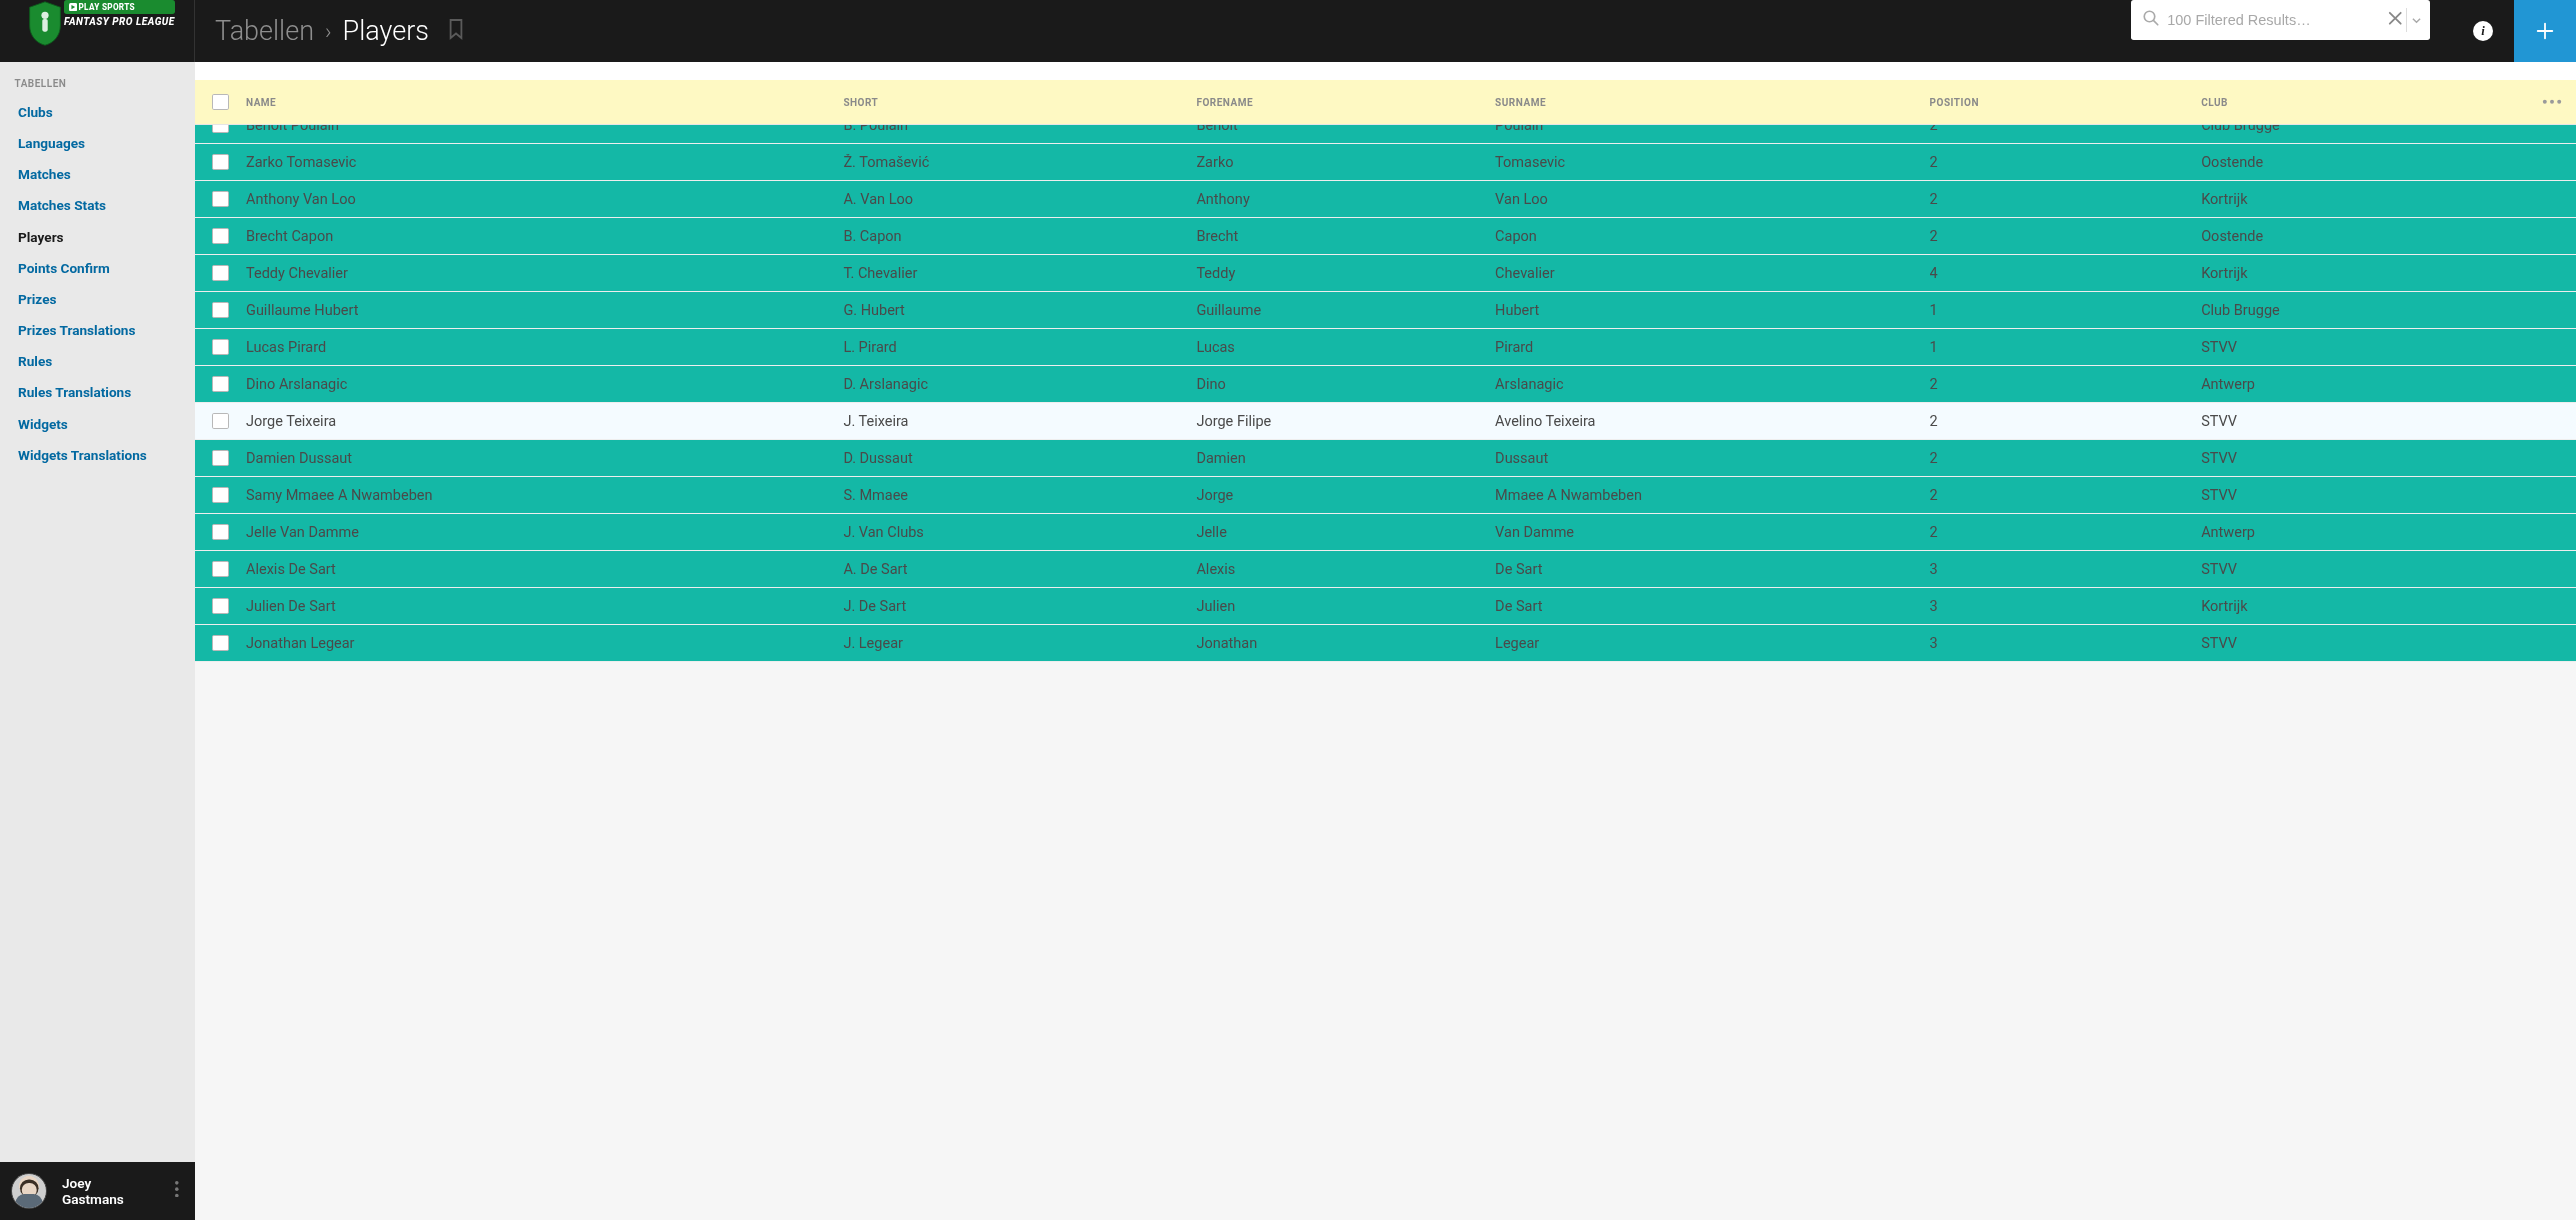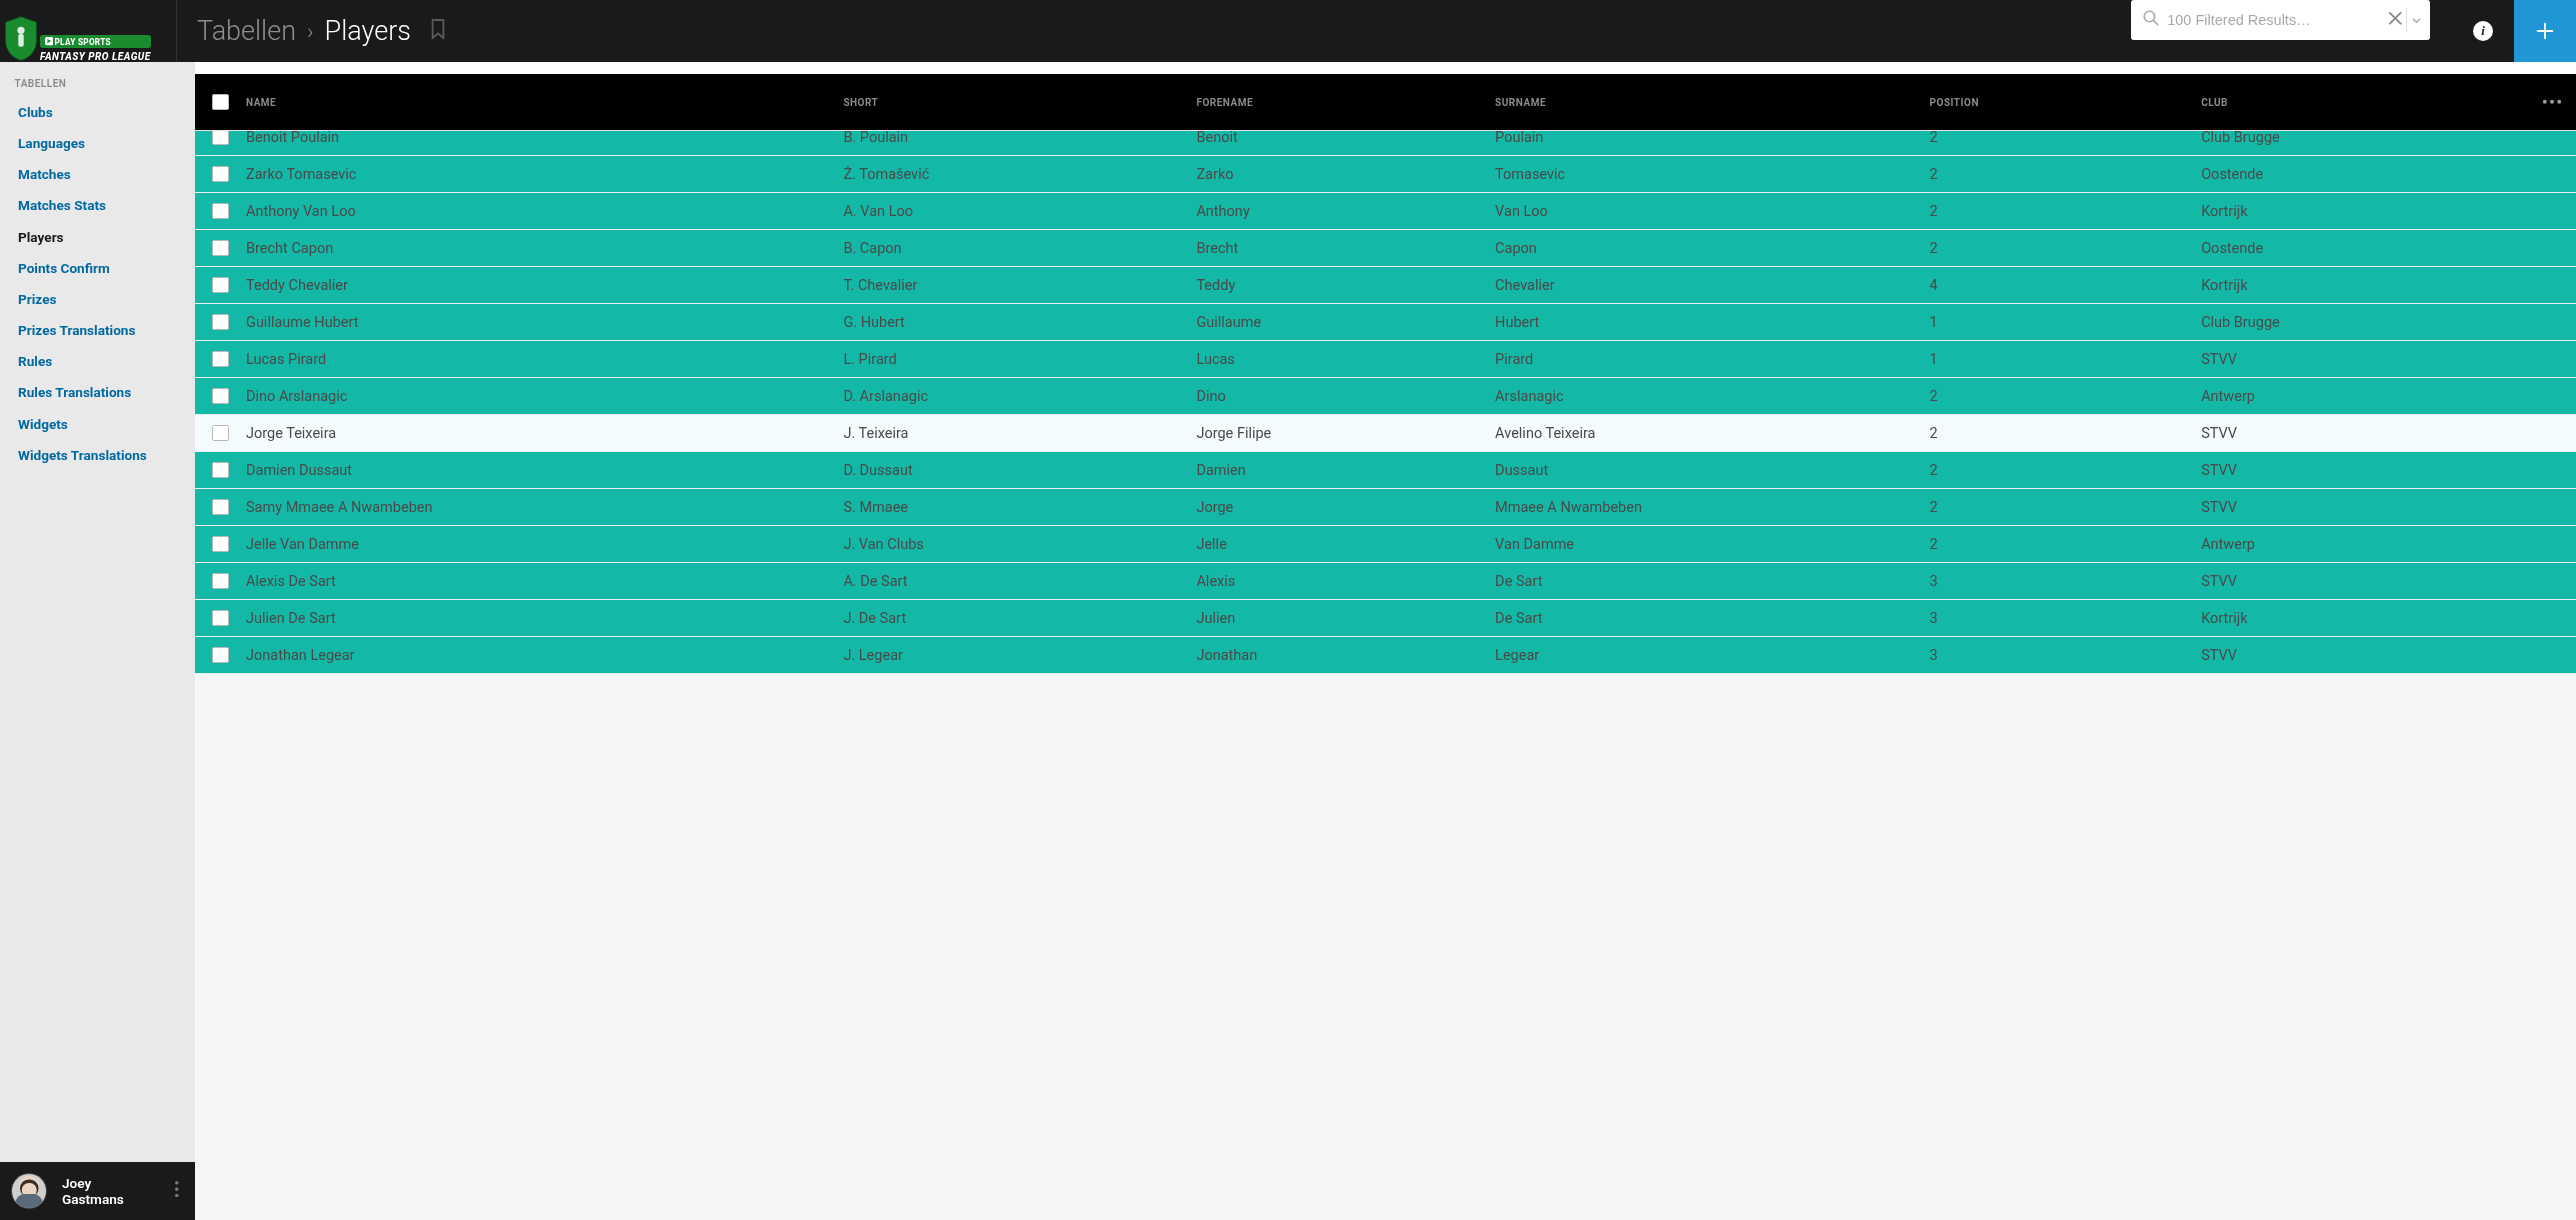--- a/index.html
+++ b/index.html
@@ -9,25 +9,25 @@
   
   .topbar {
     height: 62px;
     background: #1a1a1a;
     display: flex;
     align-items: center;
     color: #fff;
     position: relative;
   }
   .logo-area {
-    width: 177px;
+    width: 195px;
     height: 100%;
     display: flex;
-    align-items: flex-end;
-    padding-left: 2px;
+    align-items: flex-start;
+    padding-left: 26px;
     border-right: 0.9px solid #333;
   }
   .logo-shield {
     width: 38px;
     height: 47px;
     position: relative;
   }
   .logo-wrap { display:flex; flex-direction:column; }
   .play-sports-label { background:#1a8b2f; border-radius:2.7px; padding:1.8px 4.5px; font-size:8.2px; font-weight:800; display:flex; align-items:center; gap:1.8px; letter-spacing:0.3px;}
   .fantasy-label { font-size:10px; font-weight:800; color:#fff; margin-top:2.7px; letter-spacing:0.5px; font-style:italic;}
@@ -175,25 +175,25 @@
     overflow: auto;
     position: relative;
   }
   .main-inner {
     background: #fff;
   }
   .thead {
     display: grid;
     grid-template-columns: 51px 2.2fr 1.3fr 1.1fr 1.6fr 1fr 1.2fr 49px;
     align-items: center;
-    height: 57px;
+    height: 45px;
     border-bottom: 0.9px solid #e5e5e5;
-    background: #000000;
+    background: #fef9c3;
     position: sticky;
-    top: 12px;
+    top: 18px;
   }
   .th {
     font-size: 10px;
     font-weight: 700;
     letter-spacing: 0.5px;
     color: #8a8a8a;
     text-transform: uppercase;
   }
   .row {
     display: grid;

